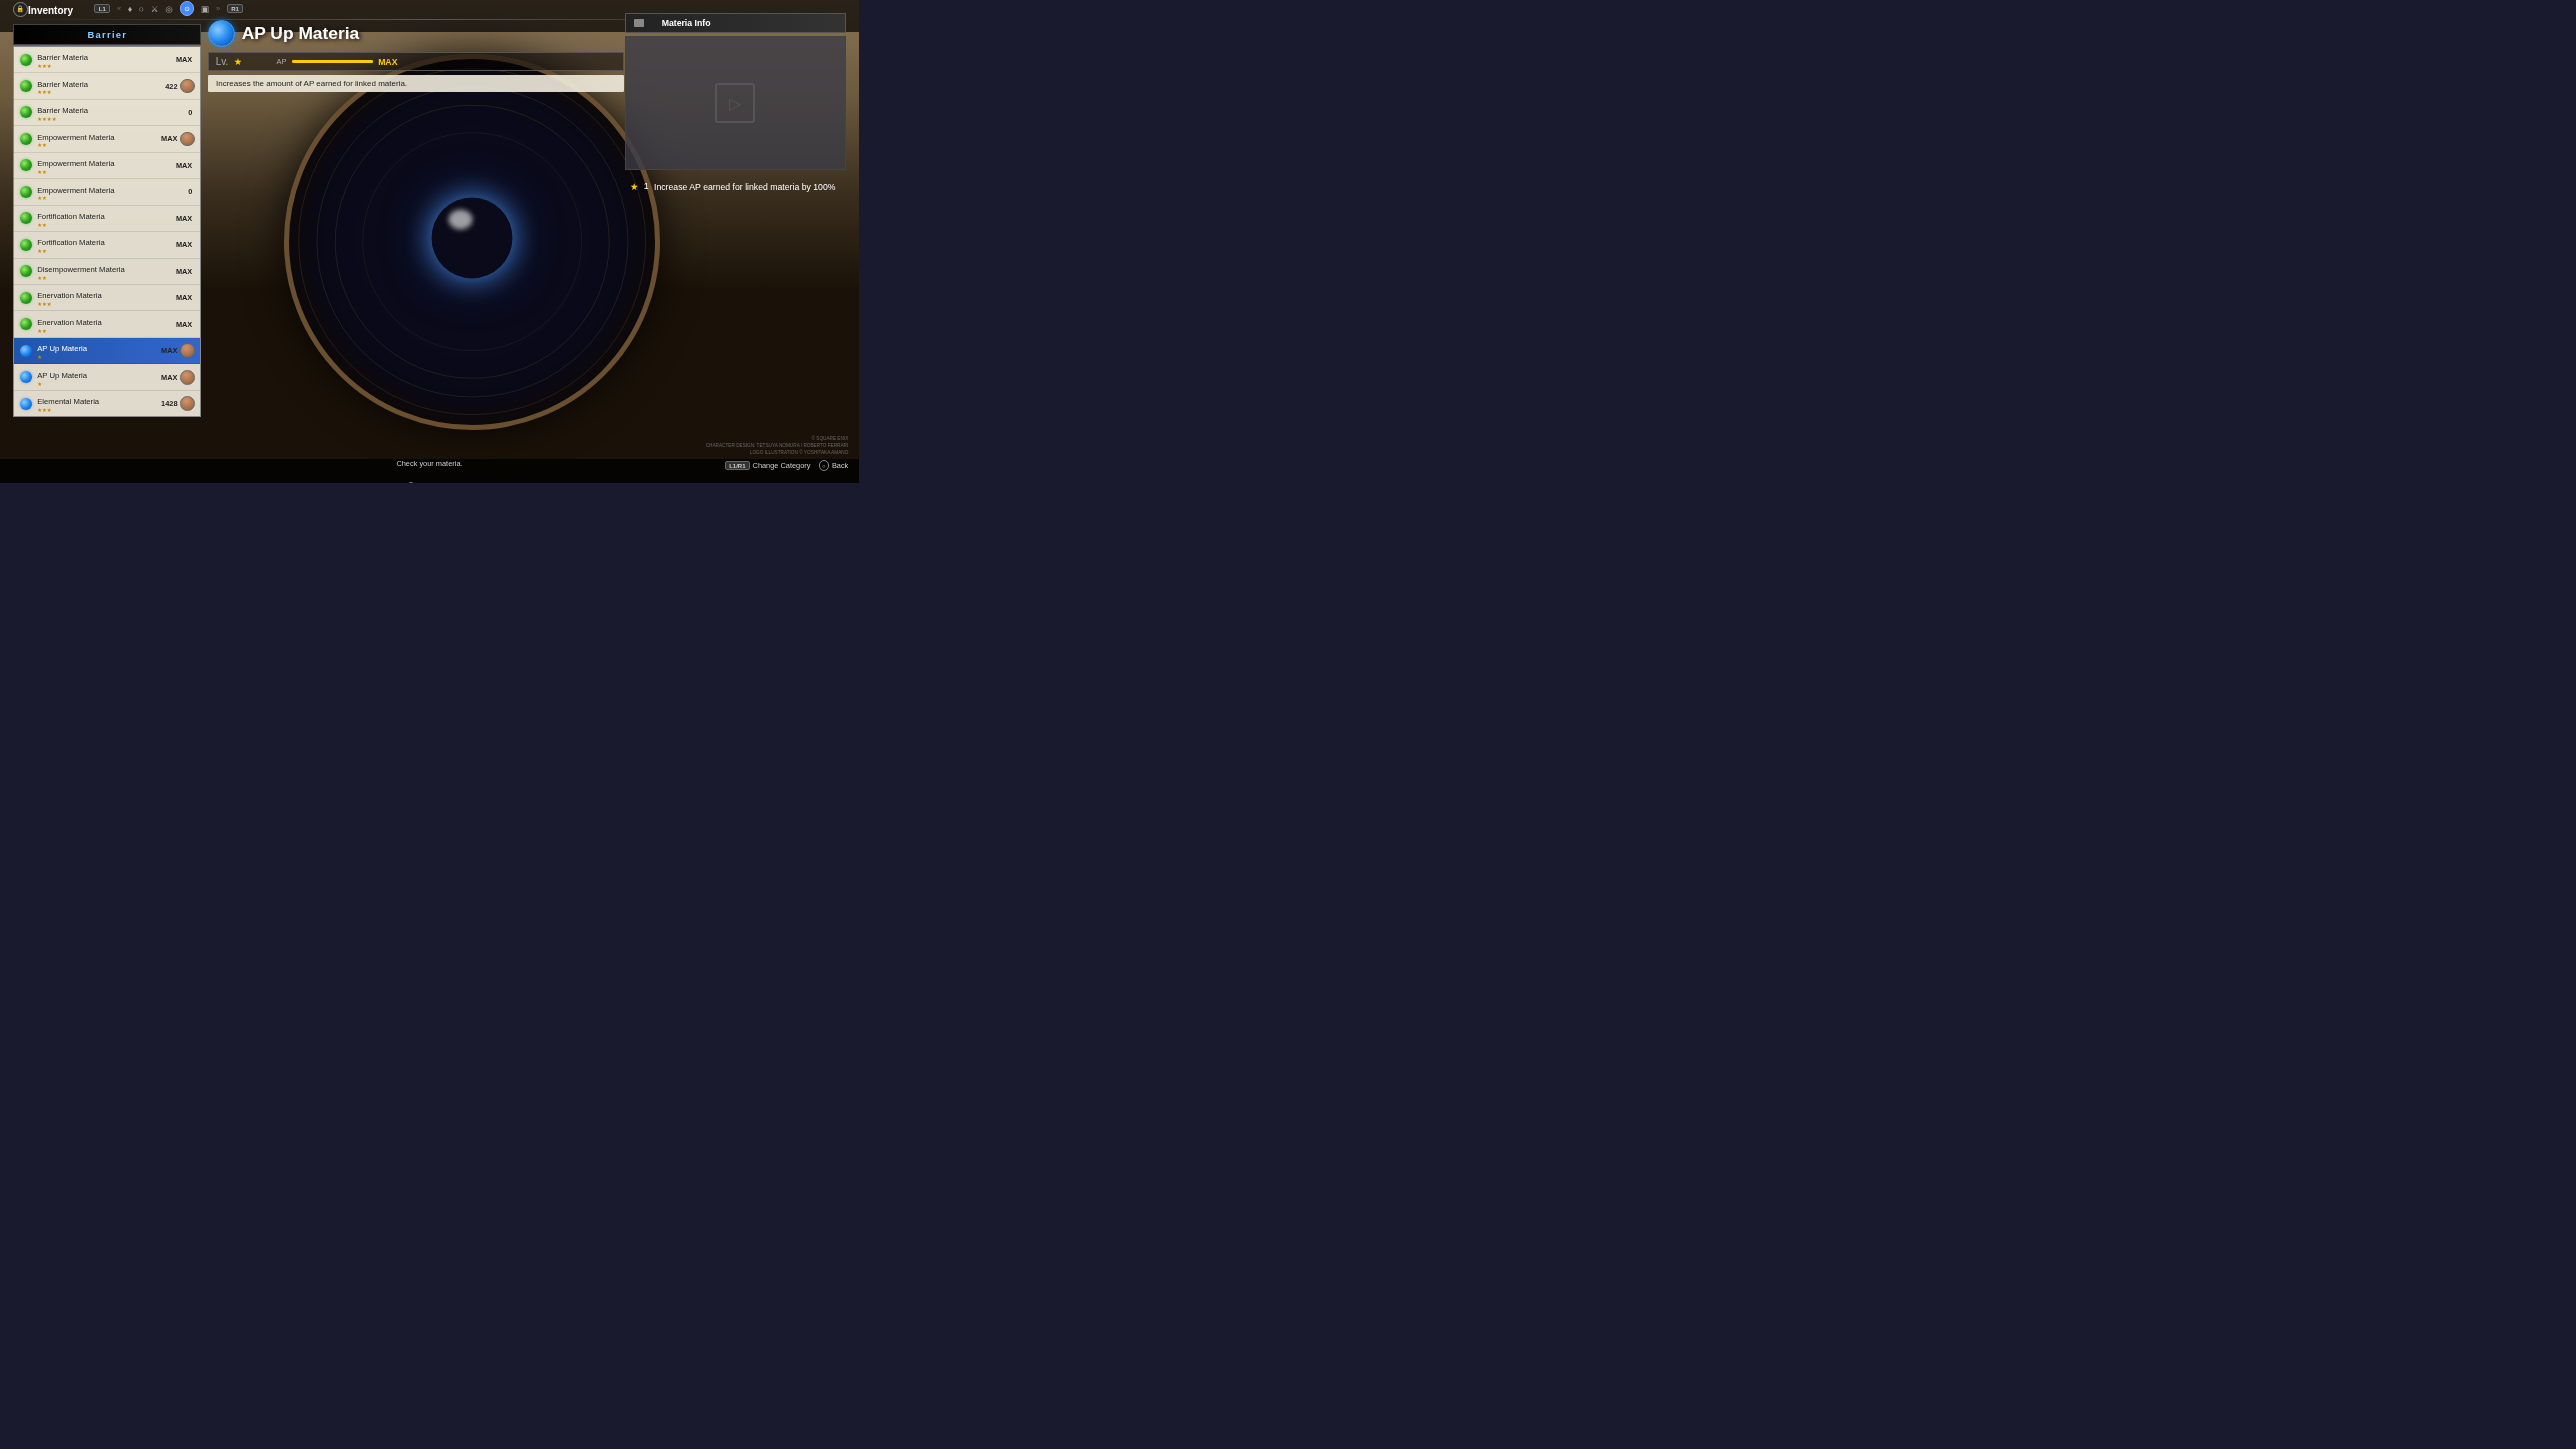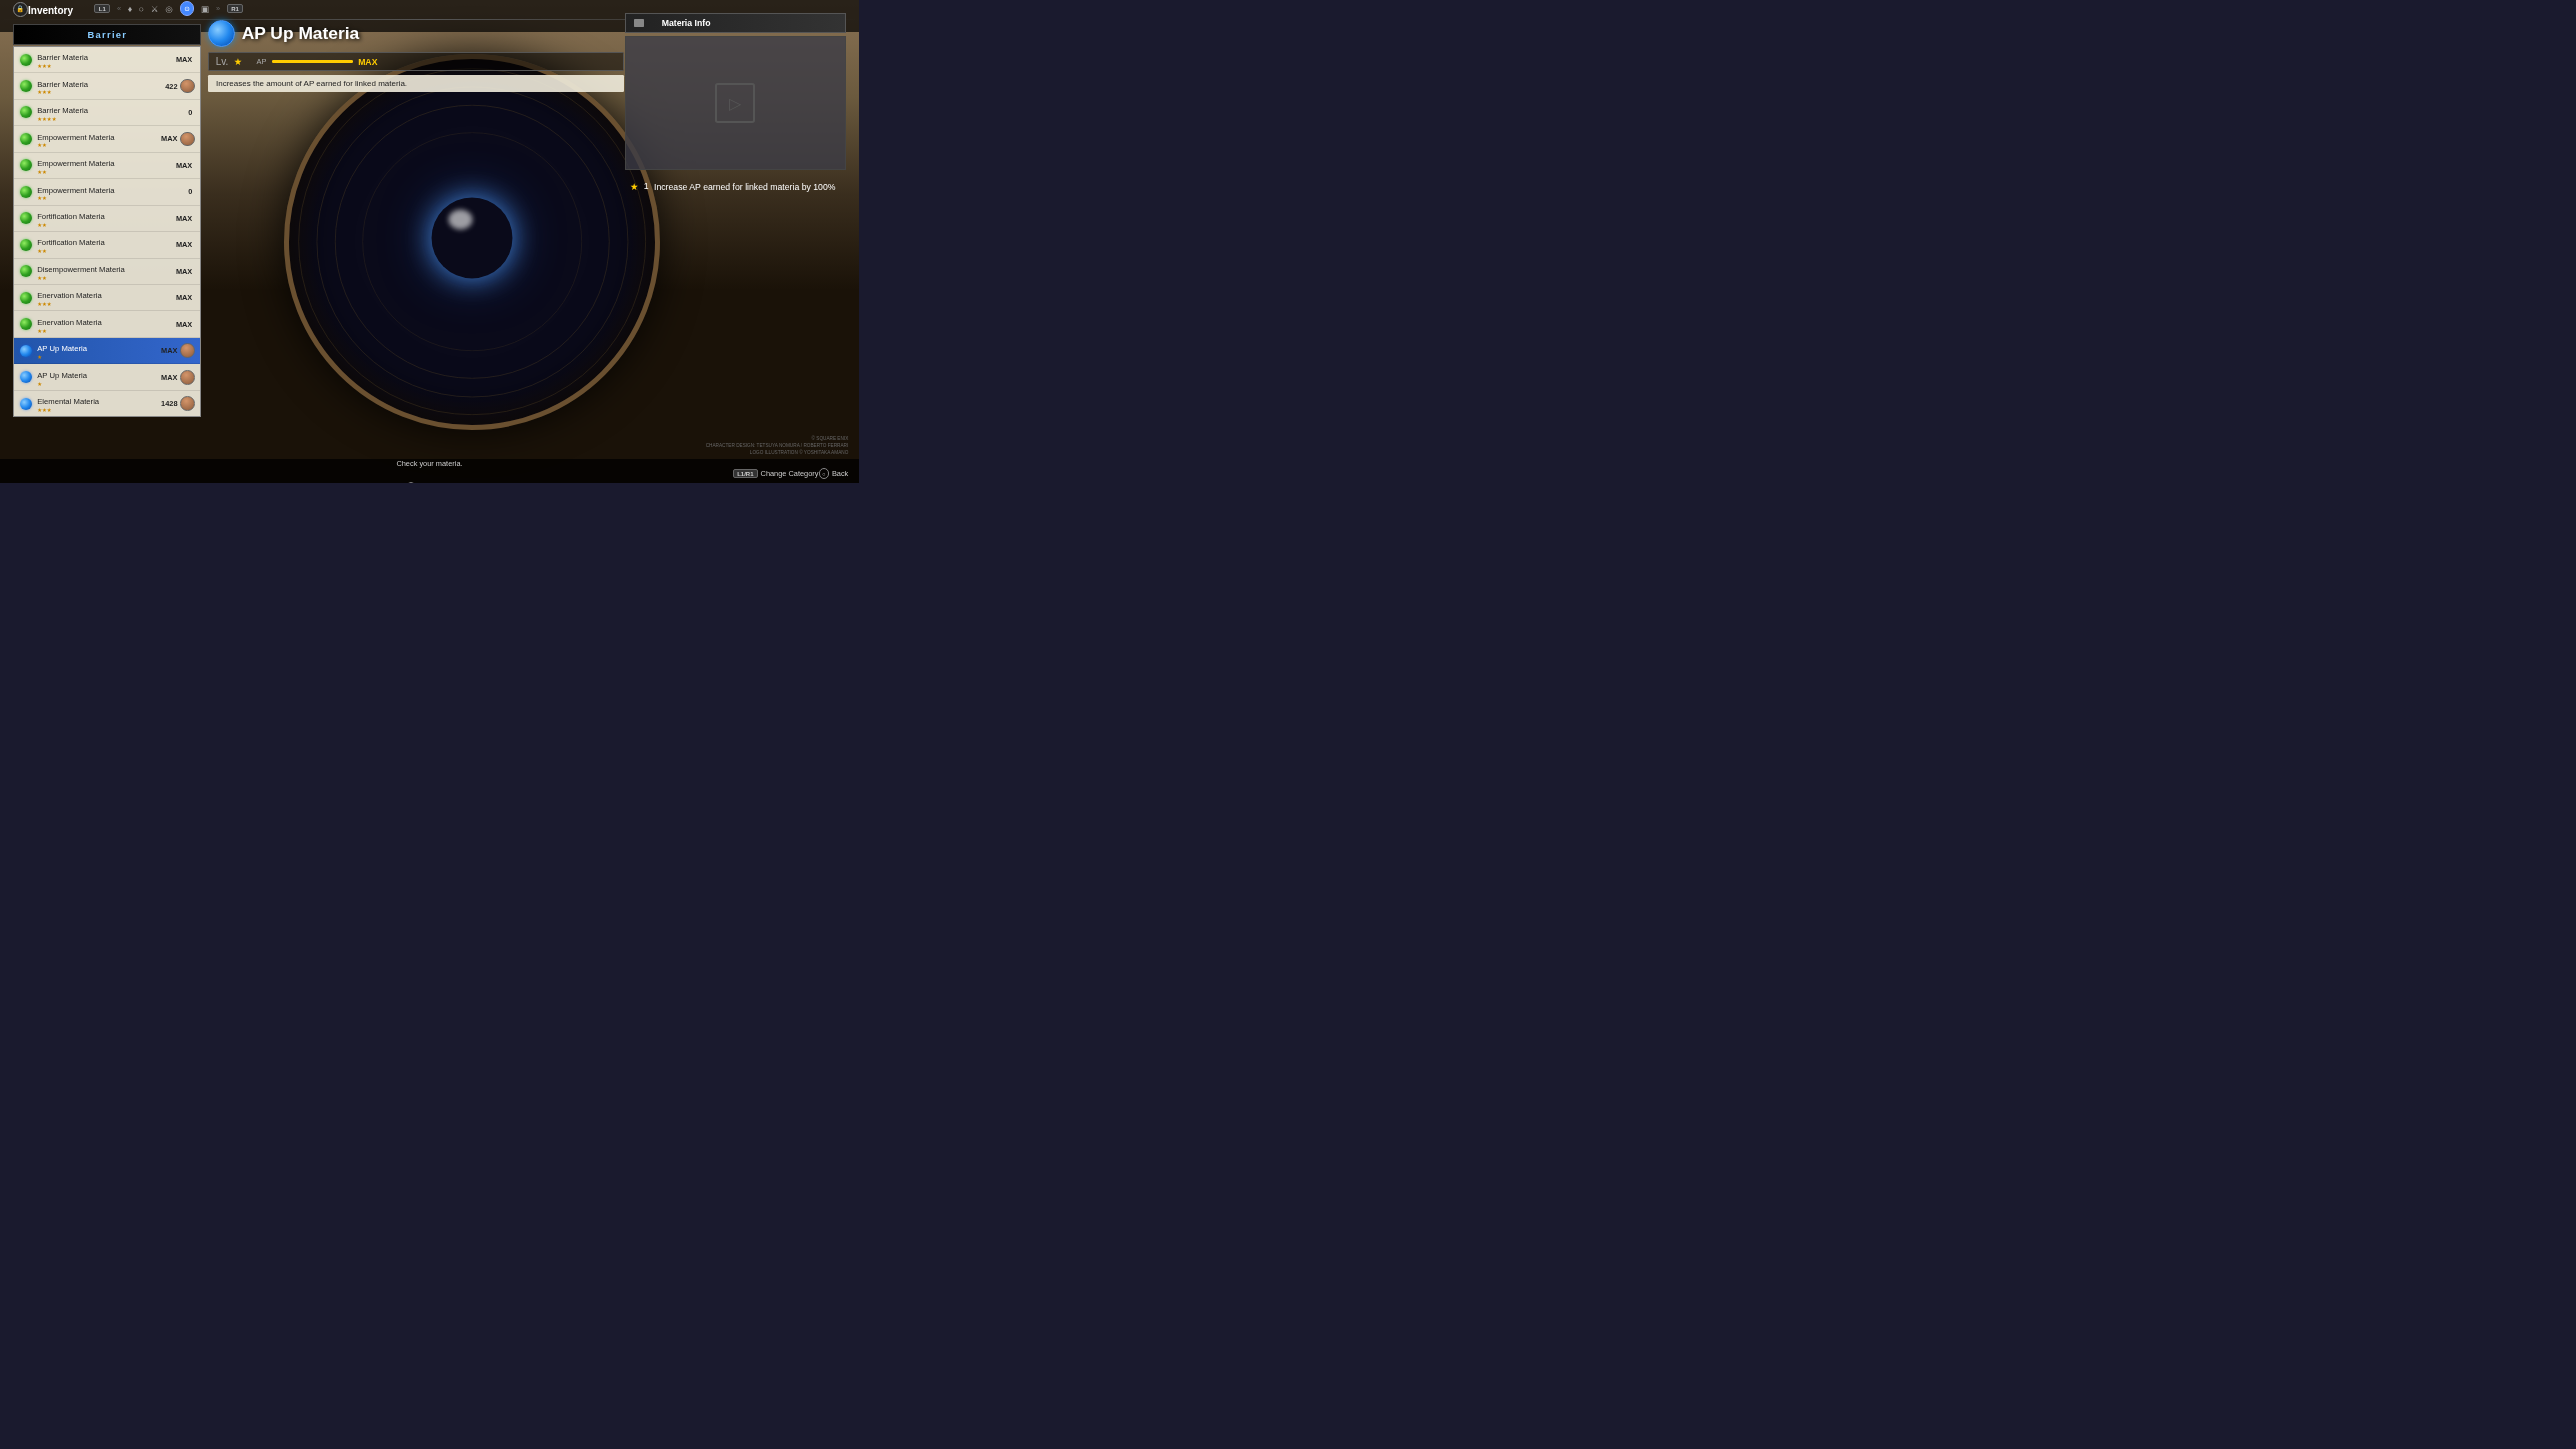--- a/index.html
+++ b/index.html
@@ -265,21 +265,21 @@
     }
 
     .star-icon {
       color: #ffcc00;
       font-size: 9.4px;
     }
 
     .ap-label {
       color: #aaa;
       font-size: 7.4px;
-      margin-left: 9px;
+      margin-left: 29px;
     }
 
     .ap-bar {
       flex: 1;
       height: 2.7px;
       background: #333;
       border-radius: 1.3px;
       overflow: hidden;
       max-width: 81px;
     }
@@ -425,25 +425,25 @@
       position: absolute;
       top: 0.7px;
       left: 2px;
       width: 0.7px;
       height: 3.4px;
       background: #888;
     }
 
     .bottom-right-controls {
       position: absolute;
-      bottom: 4px;
+      bottom: 12px;
       right: 10.7px;
       display: flex;
       align-items: center;
-      gap: 0;
+      gap: 8px;
       color: #ccc;
       font-size: 7.4px;
     }
 
     .control-item {
       display: flex;
       align-items: center;
       gap: 2.7px;
     }
 

